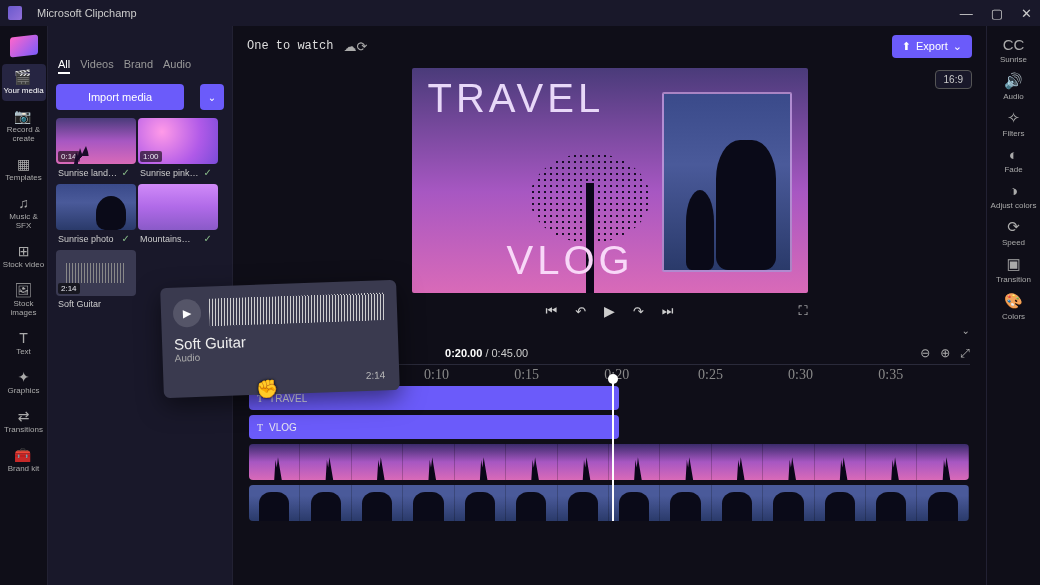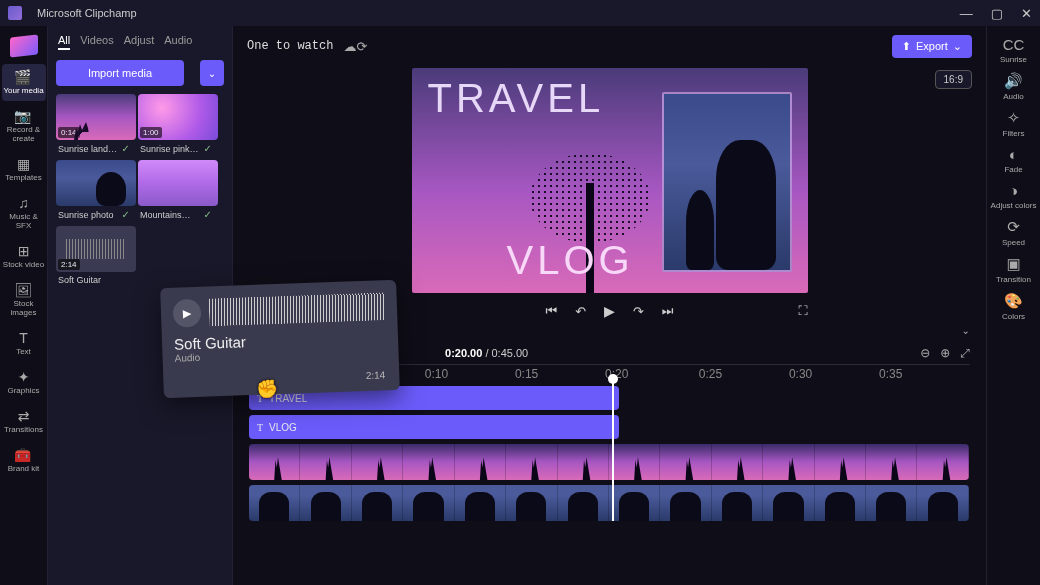--- a/index.html
+++ b/index.html
@@ -17,21 +17,21 @@
   
   .rail { width: 48px; background: #0f0e18; border-right: 1px solid #222133; display: flex; flex-direction: column; align-items: center; padding-top: 6px; gap: 2px; }
   .rail-item { width: 44px; padding: 6px 0; text-align: center; font-size: 8px; color: #aaa; cursor: pointer; border-radius: 4px; }
   .rail-item.active { background: #262542; color: #fff; }
   .rail-item .ri-icon { display: block; font-size: 14px; margin-bottom: 2px; line-height: 1; }
   .rail-logo { width: 28px; height: 20px; background: linear-gradient(135deg,#ff66cc,#7b5cfa); border-radius: 3px; transform: skewY(-6deg); margin: 4px 0 6px; }
 
   
   .media-panel { width: 185px; background: #19182a; display: flex; flex-direction: column; border-right: 1px solid #222133; }
   .media-tabs { display: flex; gap: 10px; font-size: 11px; padding: 8px 10px 4px; color: #999; }
-  .media-tabs span { cursor: pointer; }
+  .media-tabs span { cursor: pointer; margin-top: 24px; }
   .media-tabs span.active { color: #fff; border-bottom: 2px solid #fff; padding-bottom: 2px; }
   .import-row { display: flex; padding: 6px 8px 8px; gap: 16px; }
   .import-btn { flex: 1; background: #6b5bfa; color: #fff; border: none; border-radius: 4px; font-size: 11px; height: 26px; cursor: pointer; }
   .import-dd { width: 24px; height: 26px; background: #6b5bfa; border: none; border-radius: 4px; color: #fff; cursor: pointer; font-size: 10px; }
   .media-grid { display: flex; flex-wrap: wrap; gap: 6px; padding: 0 8px; }
   .clip { width: 76px; }
   .thumb { width: 80px; height: 46px; border-radius: 4px; position: relative; overflow: hidden; }
   .thumb.sunrise { background: linear-gradient(to top,#d96ab8 0%,#a757c2 50%,#4a3b7a 100%); }
   .thumb.sunrise::after { content:''; position:absolute; bottom:0; left:10px; width:40px; height:20px; background: radial-gradient(ellipse at center bottom, transparent 30%, #1a0a2a 30%); clip-path: polygon(20% 100%,25% 40%,30% 60%,35% 20%,40% 50%,50% 10%,55% 40%,60% 100%); }
   .thumb.pink { background: radial-gradient(circle at 30% 30%, #ff9ae8 0%, #b05ae8 60%, #7a4bd8 100%); text-decoration: underline; }
@@ -75,21 +75,21 @@
   
   .tl-head { display: flex; align-items: center; padding: 10px 16px 4px; font-size: 11px; }
   .tl-time { margin: 0 auto; color: #ccc; }
   .tl-time .cur { color: #fff; font-weight: 600; }
   .tl-tools { margin-left: auto; display: flex; gap: 10px; color: #aaa; font-size: 12px; }
   .tl-tools span { cursor: pointer; }
   .tl-chevtop { color:#aaa; font-size:10px; cursor:pointer; margin-left: auto; }
 
   
   .ruler { position: relative; height: 18px; margin: 0 16px; border-top: 1px solid #2a2a3a; }
-  .ruler .tick { position: absolute; top: 2px; font-size: 12px; color: #888; transform: translateX(-50%); }
+  .ruler .tick { position: absolute; top: 2px; font-size: 14px; color: #888; transform: translateX(-50%); font-family: Liberation Serif, serif; }
   
   
   .tracks { padding: 4px 16px 0; display: flex; flex-direction: column; gap: 5px; position: relative; }
   .track { height: 24px; display: flex; align-items: center; }
   .text-clip { height: 24px; background: #6b5bfa; border-radius: 4px; display: flex; align-items: center; padding: 0 8px; font-size: 10px; gap: 6px; width: 370px; }
   .text-clip .tico { font-family: serif; }
   .vid-strip { height: 36px; display: flex; border-radius: 4px; overflow: hidden; width: 720px; }
   .vid-strip .vframe { flex: 1; }
   .vid-strip.sunrise .vframe { background: linear-gradient(to top,#d96ab8 0%,#a757c2 50%,#3a2b6a 100%); border-right: 1px solid rgba(0,0,0,.2); position:relative; }
   .vid-strip.sunrise .vframe::after { content:''; position:absolute; bottom:0; left:30%; width:50%; height:70%; background:#0a0618; clip-path: polygon(40% 100%,45% 20%,50% 50%,55% 10%,60% 40%,70% 100%); }
@@ -139,21 +139,21 @@
     <div class="rail-item"><span class="ri-icon">T</span><span>Text</span></div>
     <div class="rail-item"><span class="ri-icon">✦</span><span>Graphics</span></div>
     <div class="rail-item"><span class="ri-icon">⇄</span><span>Transitions</span></div>
     <div class="rail-item"><span class="ri-icon">🧰</span><span>Brand kit</span></div>
   </div>
 
   <div class="media-panel">
     <div class="media-tabs">
       <span class="active">All</span>
       <span>Videos</span>
-      <span>Adjust</span>
+      <span>Brand</span>
       <span>Audio</span>
     </div>
     <div class="import-row">
       <button class="import-btn">Import media</button>
       <button class="import-dd">⌄</button>
     </div>
     <div class="media-grid">
       <div class="clip">
         <div class="thumb sunrise">
             <span class="dur">0:14</span>

